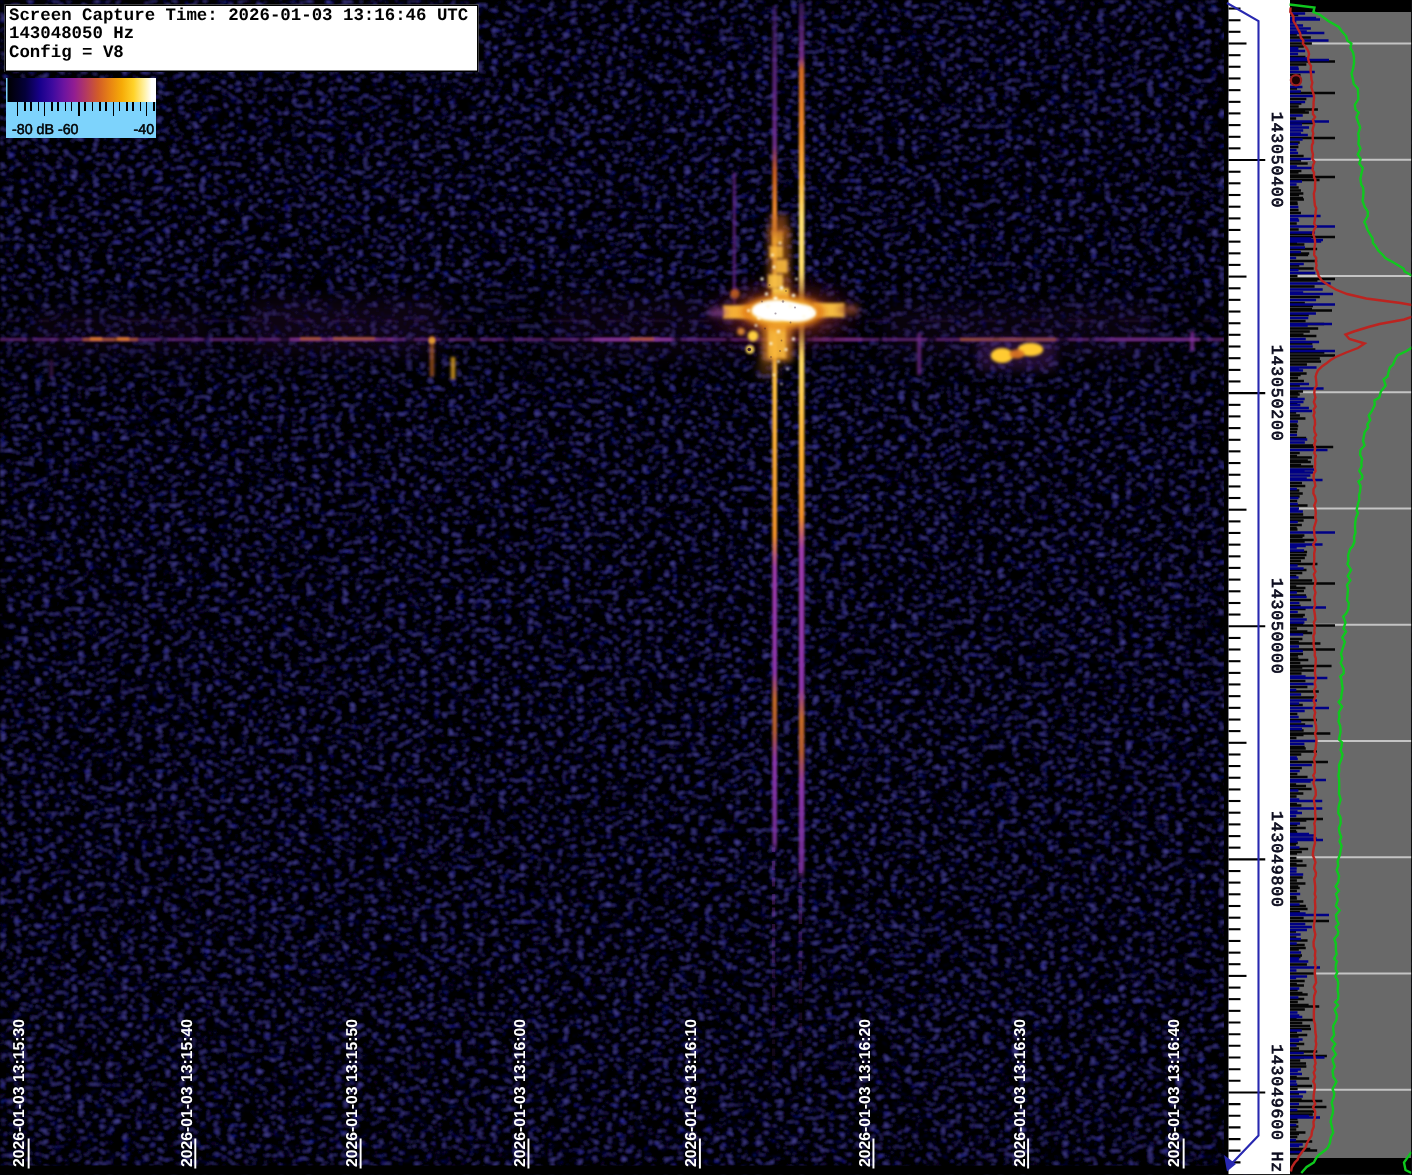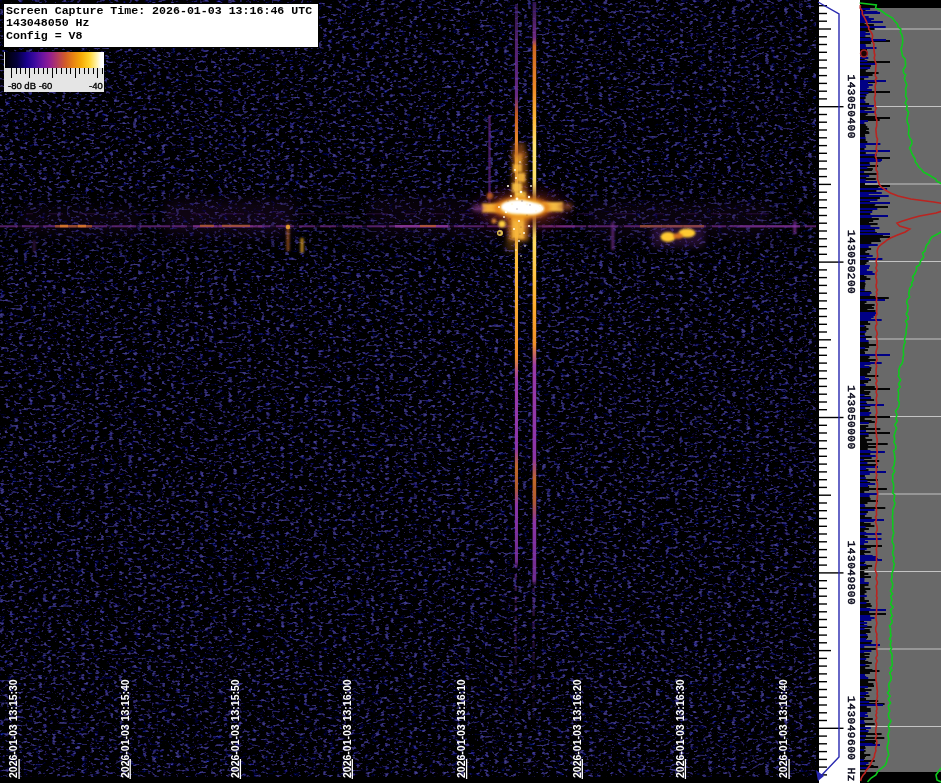--- a/index.html
+++ b/index.html
@@ -1,18 +1,18 @@
 <!DOCTYPE html>
 <html><head><meta charset="utf-8"><style>
 html,body{margin:0;padding:0;background:#000;}
 #wrap{position:relative;width:941px;height:783px;overflow:hidden;background:#000;font-family:"Liberation Sans",sans-serif;padding-left:39px;}
 #infobox{position:absolute;left:3px;top:3px;width:312px;height:42px;background:#fff;border:1px solid #000;
  font-family:"Liberation Mono",monospace;font-weight:bold;font-size:11.6px;line-height:12.4px;color:#000;
  padding:1px 0 0 2px;letter-spacing:0px;white-space:pre;}
-#cbar{position:absolute;left:4px;top:52px;width:100px;height:40px;background:#e5e5e5;}
+#cbar{position:absolute;left:4px;top:52px;width:100px;height:40px;background:#7dd3fc;}
 #cgrad{position:absolute;left:1px;top:0px;width:99px;height:16px;
  background:linear-gradient(to right,#000 0%,#04003a 12%,#18008c 22%,#3c0a9e 30%,#6c14a0 38%,#921d92 45%,#b43a60 53%,#d25c28 61%,#e88413 69%,#f6ab07 77%,#ffd32a 85%,#fff0a0 92%,#fff 97%);}
 .tl{position:absolute;transform-origin:0 100%;transform:rotate(-90deg);white-space:nowrap;
  color:#fff;font-size:10.5px;font-weight:bold;line-height:11px;height:11px;}
 </style></head><body>
 <div id="wrap">
 <svg width="941" height="783" viewBox="0 0 941 783" style="position:absolute;left:0;top:0">
 <defs>
 <filter id="nzd" x="0" y="0" width="941" height="783" filterUnits="userSpaceOnUse">
   <feTurbulence type="fractalNoise" baseFrequency="0.21 0.36" numOctaves="2" seed="29" stitchTiles="stitch"></feTurbulence>

